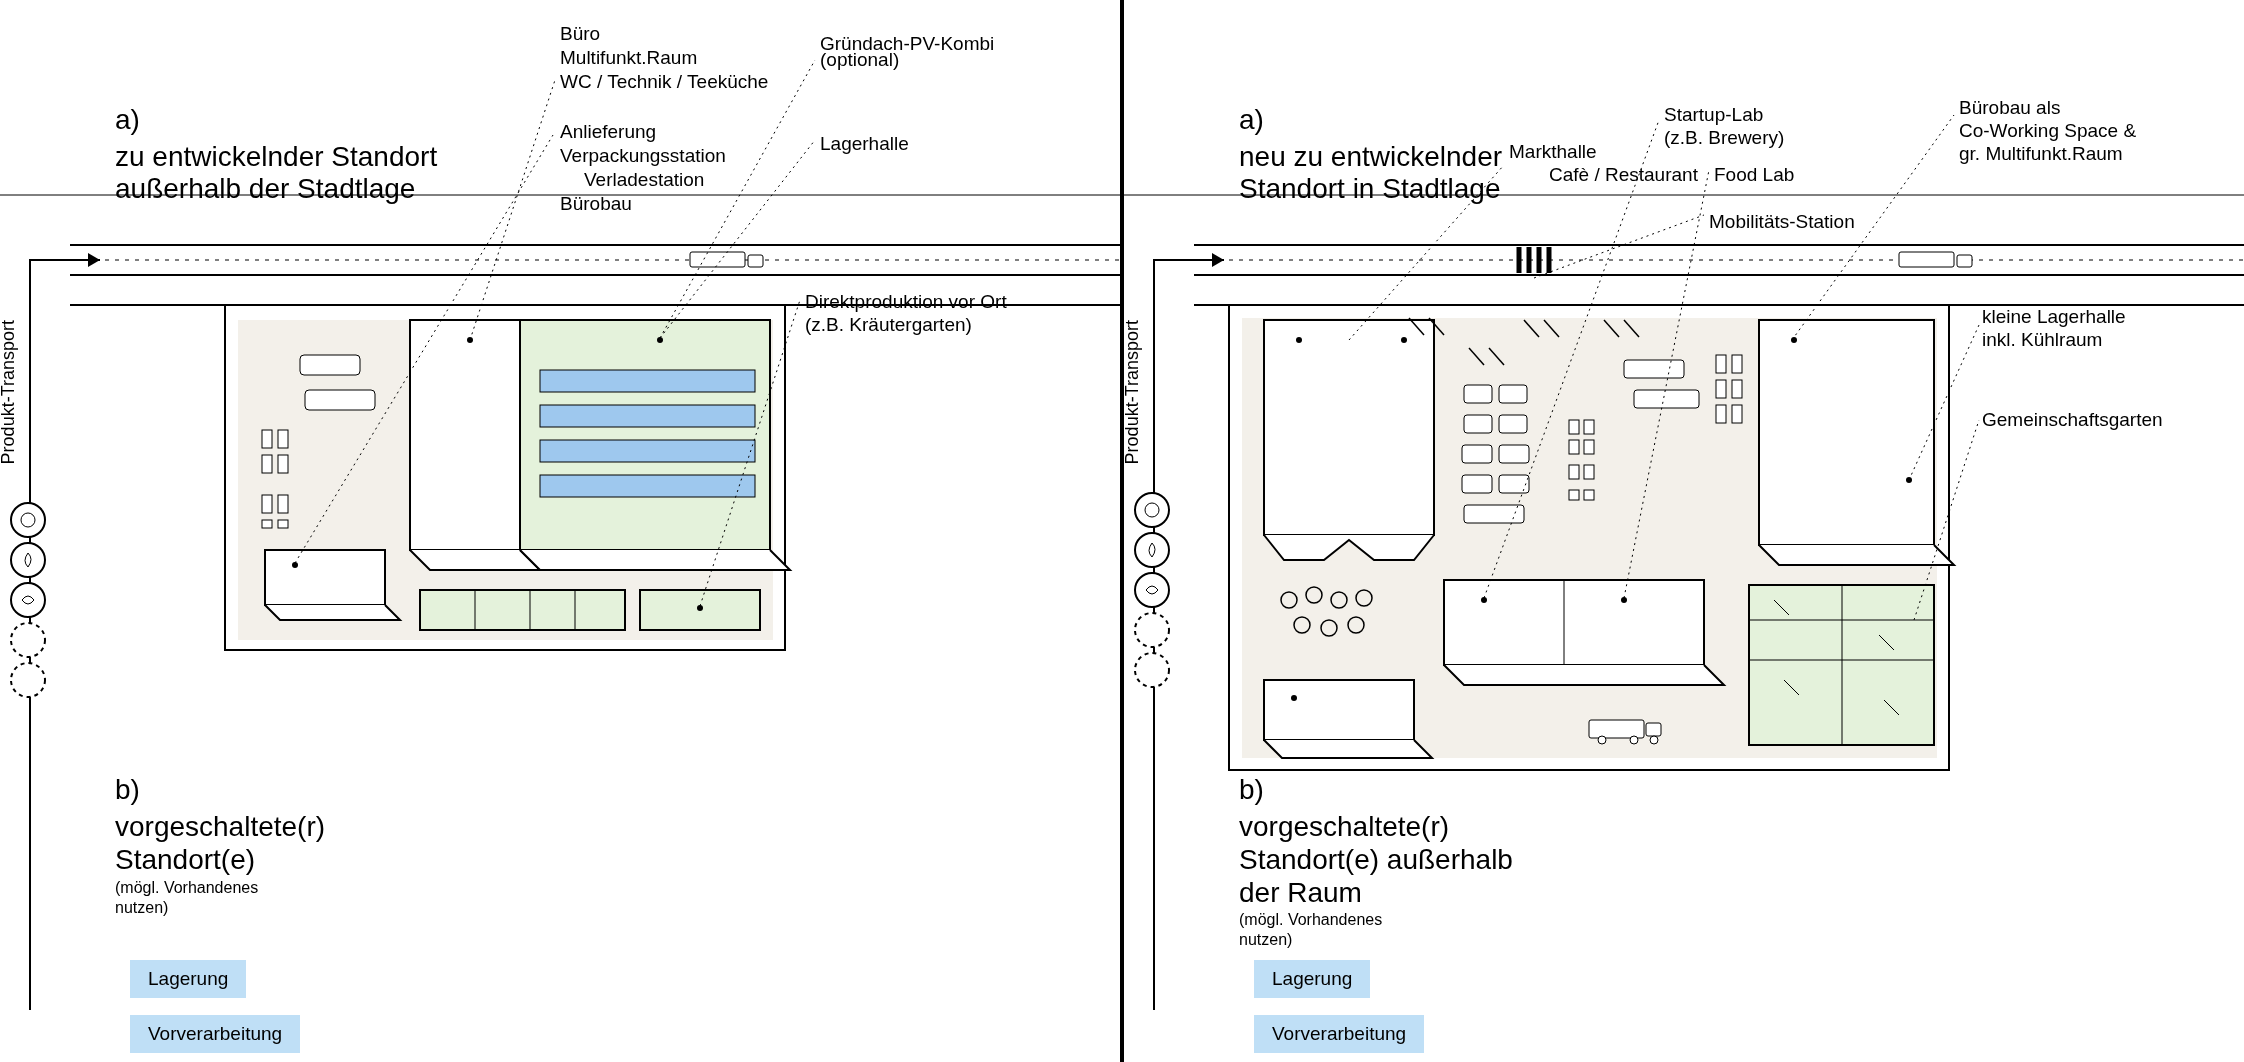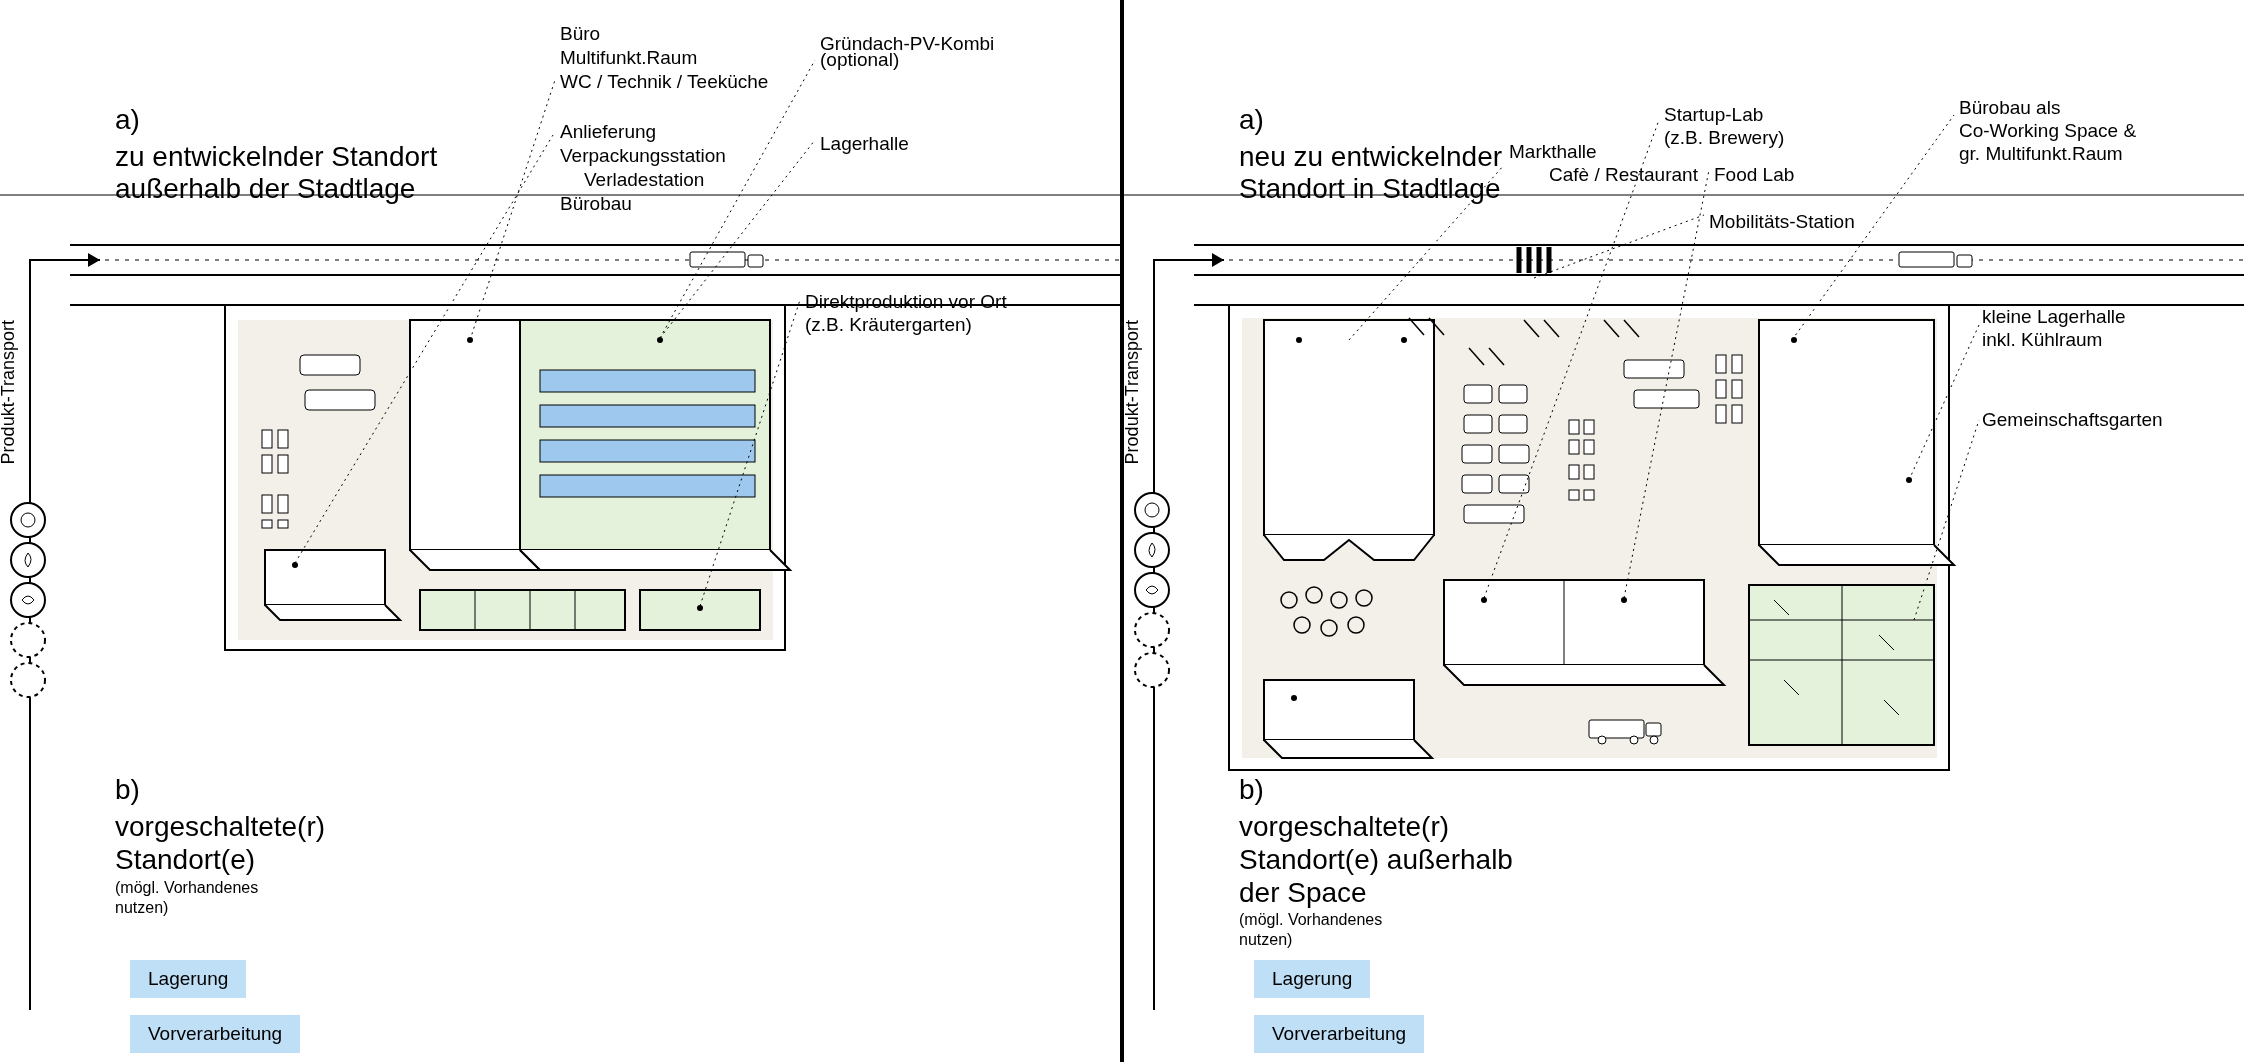--- a/index.html
+++ b/index.html
@@ -309,21 +309,21 @@
     <div class="abs lab" style="left:858px;top:305px;">kleine Lagerhalle</div>
     <div class="abs lab" style="left:858px;top:328px;">inkl. Kühlraum</div>
 
     <div class="abs lab" style="left:858px;top:408px;">Gemeinschaftsgarten</div>
 
     <div class="abs vert" style="left:-2px;top:320px;">Produkt-Transport</div>
 
     <div class="abs h1" style="left:115px;top:773px;">b)</div>
     <div class="abs h1" style="left:115px;top:810px;">vorgeschaltete(r)</div>
     <div class="abs h1" style="left:115px;top:843px;">Standort(e) außerhalb</div>
-    <div class="abs h1" style="left:115px;top:876px;">der Space</div>
+    <div class="abs h1" style="left:115px;top:876px;">der Raum</div>
     <div class="abs small" style="left:115px;top:910px;">(mögl. Vorhandenes</div>
     <div class="abs small" style="left:115px;top:930px;">nutzen)</div>
 
     <div class="abs tag" style="left:130px;top:960px;">Lagerung</div>
     <div class="abs tag" style="left:130px;top:1015px;">Vorverarbeitung</div>
   </div>
 
 </div>
 
 </body></html>

